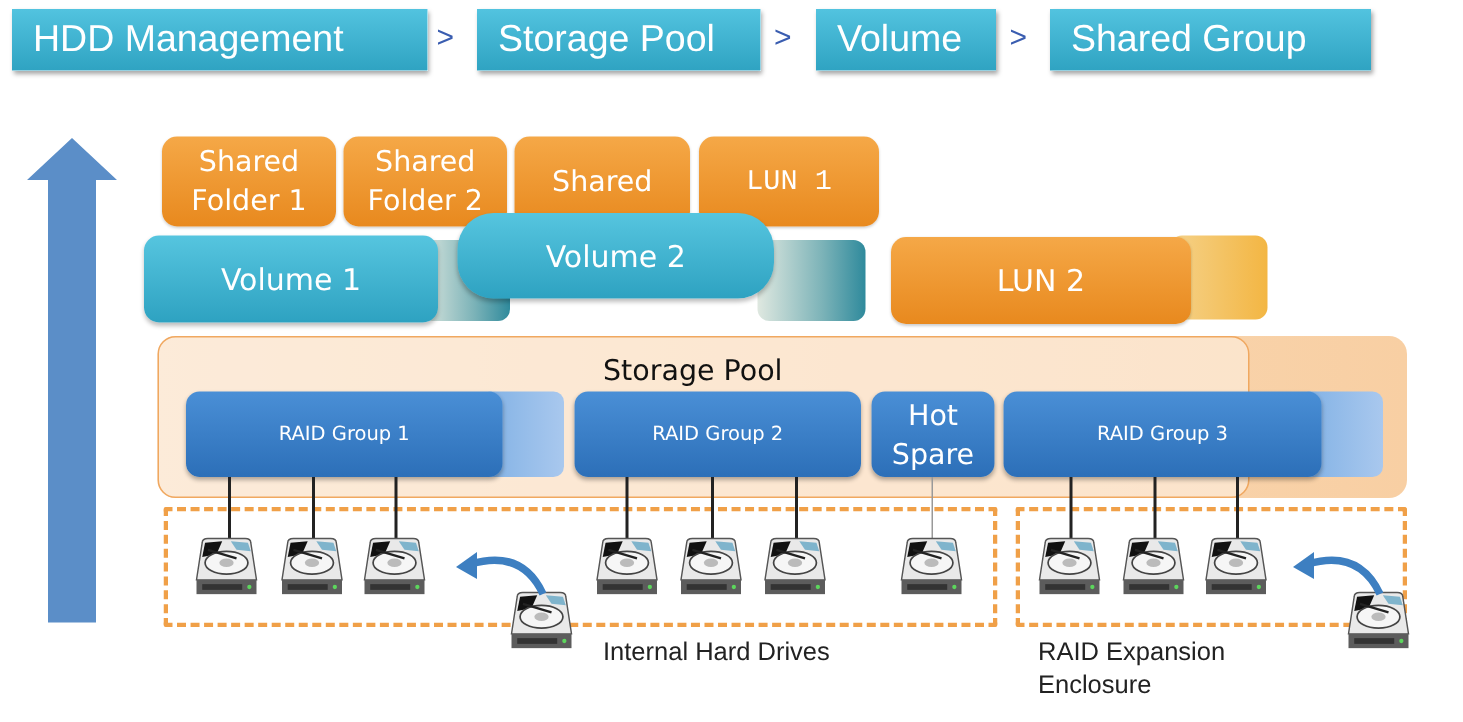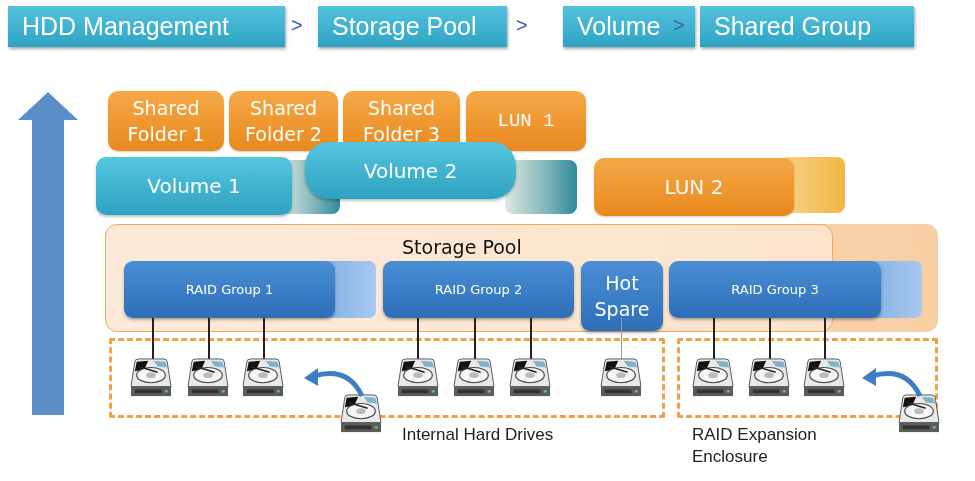--- a/index.html
+++ b/index.html
@@ -39,21 +39,21 @@
   .hdd { width:46px; height:40px; }
   .caption { font-family:"Liberation Sans", sans-serif; font-size:17px; color:#222; line-height:22px; }
 </style>
 </head>
 <body>
 
 <div class="abs crumb" style="left:8px;width:277px;" data-name="breadcrumb-hdd-management">HDD Management</div>
 <div class="abs sep" style="left:291px;" data-name="breadcrumb-separator">&gt;</div>
 <div class="abs crumb" style="left:318px;width:189px;" data-name="breadcrumb-storage-pool">Storage Pool</div>
 <div class="abs sep" style="left:516px;" data-name="breadcrumb-separator">&gt;</div>
-<div class="abs crumb" style="left:544px;width:132px;margin-left:19px;" data-name="breadcrumb-volume">Volume</div>
+<div class="abs crumb" style="left:544px;width:120px;" data-name="breadcrumb-volume">Volume</div>
 <div class="abs sep" style="left:673px;" data-name="breadcrumb-separator">&gt;</div>
 <div class="abs crumb" style="left:700px;width:214px;" data-name="breadcrumb-shared-folder">Shared Group</div>
 
 <svg class="abs" style="left:16px;top:90px;" width="64" height="326" data-name="up-arrow-icon">
   <polygon points="32,2 62,30 48,30 48,325 16,325 16,30 2,30" fill="#5b8ec8"></polygon>
 </svg>
 
 <div class="abs orange" style="left:108px;top:91px;width:116px;height:60px;" data-name="shared-folder-1">
   <div>
       <div data-name="shared-folder-label">Shared</div>
@@ -62,21 +62,20 @@
 </div>
 <div class="abs orange" style="left:229px;top:91px;width:109px;height:60px;" data-name="shared-folder-2">
   <div>
       <div data-name="shared-folder-label">Shared</div>
       <div data-name="shared-folder-label">Folder 2</div>
     </div>
 </div>
 <div class="abs orange" style="left:343px;top:91px;width:117px;height:60px;" data-name="shared-folder-3">
   <div>
       <div data-name="shared-folder-label">Shared</div>
-      <div data-name="shared-folder-label">Folder 3</div>
     </div>
 </div>
 <div class="abs orange" style="left:466px;top:91px;width:120px;height:60px;font-family:Liberation Mono, monospace;" data-name="lun-1">LUN 1</div>
 
 <div class="abs teal-shadow" style="left:236px;top:160px;width:60px;height:54px;" data-name="volume-1-free-space"></div>
 <div class="abs teal" style="left:95px;top:157px;width:155px;height:58px;left:96px;" data-name="volume-1">Volume 1</div>
 <div class="abs teal-shadow" style="left:515px;top:160px;width:72px;height:54px;" data-name="volume-2-free-space"></div>
 <div class="abs teal" style="left:305px;top:142px;width:158px;height:57px;border-radius:24px;" data-name="volume-2">Volume 2</div>
 <div class="abs orange-shadow" style="left:780px;top:157px;width:65px;height:56px;" data-name="lun-2-free-space"></div>
 <div class="abs orange" style="left:594px;top:158px;width:200px;height:58px;font-size:20px;" data-name="lun-2">LUN 2</div>
@@ -88,21 +87,21 @@
   [data-name="volume-2-free-space"]{left:505px !important;}
 </style>
 
 <div class="abs pool-outer" style="left:105px;top:224px;width:833px;height:108px;" data-name="storage-pool-capacity"></div>
 <div class="abs pool-inner" style="left:105px;top:224px;width:728px;height:108px;" data-name="storage-pool"></div>
 <div class="abs pool-label" style="left:402px;top:236px;" data-name="storage-pool-label">Storage Pool</div>
 
 <div class="abs raid-shadow" style="left:320px;top:261px;width:56px;height:57px;" data-name="raid-group-1-free-space"></div>
 <div class="abs raid" style="left:124px;top:261px;width:211px;height:57px;" data-name="raid-group-1">RAID Group 1</div>
 <div class="abs raid" style="left:383px;top:261px;width:191px;height:57px;" data-name="raid-group-2">RAID Group 2</div>
-<div class="abs raid" style="left:581px;top:261px;width:82px;height:70px;font-size:19px;" data-name="hot-spare">
+<div class="abs raid" style="left:581px;top:261px;width:82px;height:57px;font-size:19px;" data-name="hot-spare">
   <div>
       <div data-name="hot-spare-label">Hot</div>
       <div data-name="hot-spare-label">Spare</div>
     </div>
 </div>
 <div class="abs raid-shadow" style="left:866px;top:261px;width:56px;height:57px;" data-name="raid-group-3-free-space"></div>
 <div class="abs raid" style="left:669px;top:261px;width:212px;height:57px;" data-name="raid-group-3">RAID Group 3</div>
 
 <div class="abs dash" style="left:109px;top:338px;width:556px;height:80px;" data-name="internal-drives-enclosure"></div>
 <div class="abs dash" style="left:677px;top:338px;width:261px;height:80px;" data-name="expansion-enclosure"></div>

